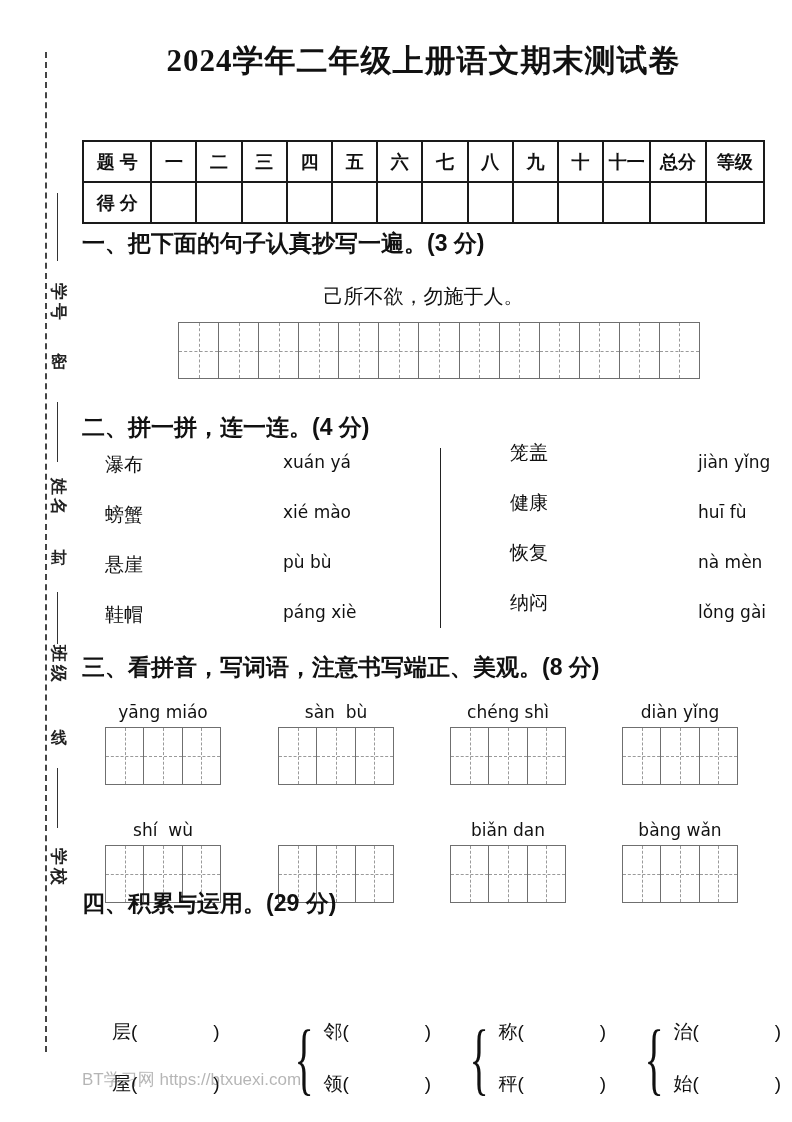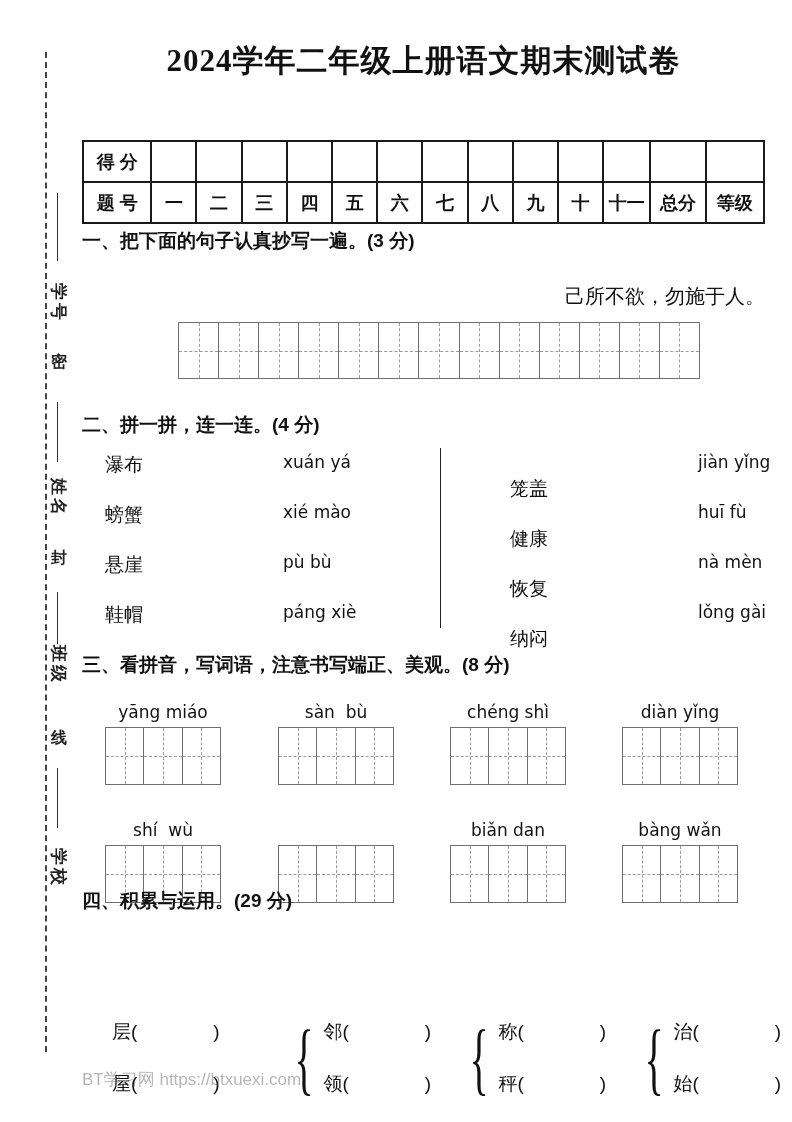--- a/index.html
+++ b/index.html
@@ -18,22 +18,22 @@
          font-family:"Liberation Serif","DejaVu Serif",serif;font-size:31px;font-weight:900;letter-spacing:1px;}
   .meta{position:absolute;left:82px;top:104px;width:683px;text-align:center;font-size:15px;font-weight:bold;}
   .meta span{margin:0 26px;}
 
   
   .score-table{position:absolute;left:82px;top:140px;width:683px;border-collapse:collapse;
                table-layout:fixed;text-align:center;}
   .score-table td{border:2px solid #1a1a1a;height:37px;font-size:18px;font-weight:bold;overflow:hidden;}
 
   
-  .h{position:absolute;font-size:19px;font-weight:bold;}
-  .sentence{position:absolute;left:82px;top:283px;width:683px;text-align:right;font-size:20px;}
+  .h{position:absolute;font-size:23px;font-weight:bold;}
+  .sentence{position:absolute;left:82px;top:283px;width:683px;text-align:center;font-size:20px;}
 
   
   .wgrid{position:absolute;display:flex;border:1.6px solid #6f6f6f;box-sizing:border-box;background:#fff;}
   .gcell{flex:1;position:relative;border-left:1px solid #6f6f6f;}
   .gcell:first-child{border-left:none;}
   .gcell::before{content:"";position:absolute;left:50%;top:0;bottom:0;border-left:1px dashed #9a9a9a;}
   .gcell::after{content:"";position:absolute;top:50%;left:0;right:0;border-top:1px dashed #9a9a9a;}
 
   
   .s2col{position:absolute;display:flex;flex-direction:column;font-size:19px;}
@@ -76,52 +76,52 @@
 
   <table class="score-table">
     <colgroup>
       <col style="width:68px">
       <col span="10" style="width:45px">
       <col style="width:47px">
         <col style="width:55px">
         <col style="width:58px">
     </colgroup>
     <tbody>
-      <tr>
-        <td>得 分</td>
-        <td></td>
-        <td></td>
-        <td></td>
-        <td></td>
-        <td></td>
-        <td></td>
-        <td></td>
-        <td></td>
-        <td></td>
-        <td></td>
-        <td></td>
-        <td></td>
-        <td></td>
-      </tr>
       <tr>
         <td>题 号</td>
         <td>一</td>
         <td>二</td>
         <td>三</td>
         <td>四</td>
         <td>五</td>
         <td>六</td>
         <td>七</td>
         <td>八</td>
         <td>九</td>
         <td>十</td>
         <td>十一</td>
         <td>总分</td>
         <td>等级</td>
       </tr>
+      <tr>
+        <td>得 分</td>
+        <td></td>
+        <td></td>
+        <td></td>
+        <td></td>
+        <td></td>
+        <td></td>
+        <td></td>
+        <td></td>
+        <td></td>
+        <td></td>
+        <td></td>
+        <td></td>
+        <td></td>
+      </tr>
     </tbody>
   </table>
 
   <div class="h" style="left:82px;top:228px">一、把下面的句子认真抄写一遍。(3 分)</div>
   <div class="sentence">己所不欲，勿施于人。</div>
   <div class="wgrid" style="left:178px;top:322px;width:522px;height:57px">
       <div class="gcell"></div>
       <div class="gcell"></div>
       <div class="gcell"></div>
       <div class="gcell"></div>
@@ -143,21 +143,21 @@
     <span>悬崖</span>
     <span>鞋帽</span>
   </div>
   <div class="s2col" style="left:283px;top:452px">
     <span class="pinyin">xuán yá</span>
     <span class="pinyin">xié mào</span>
     <span class="pinyin">pù bù</span>
     <span class="pinyin">páng xiè</span>
   </div>
   <div class="divider"></div>
-  <div class="s2col" style="left:510px;top:476px">
+  <div class="s2col" style="left:510px;top:440px">
     <span>笼盖</span>
     <span>健康</span>
     <span>恢复</span>
     <span>纳闷</span>
   </div>
   <div class="s2col" style="left:698px;top:452px">
     <span class="pinyin">jiàn yǐng</span>
     <span class="pinyin">huī fù</span>
     <span class="pinyin">nà mèn</span>
     <span class="pinyin">lǒng gài</span>

